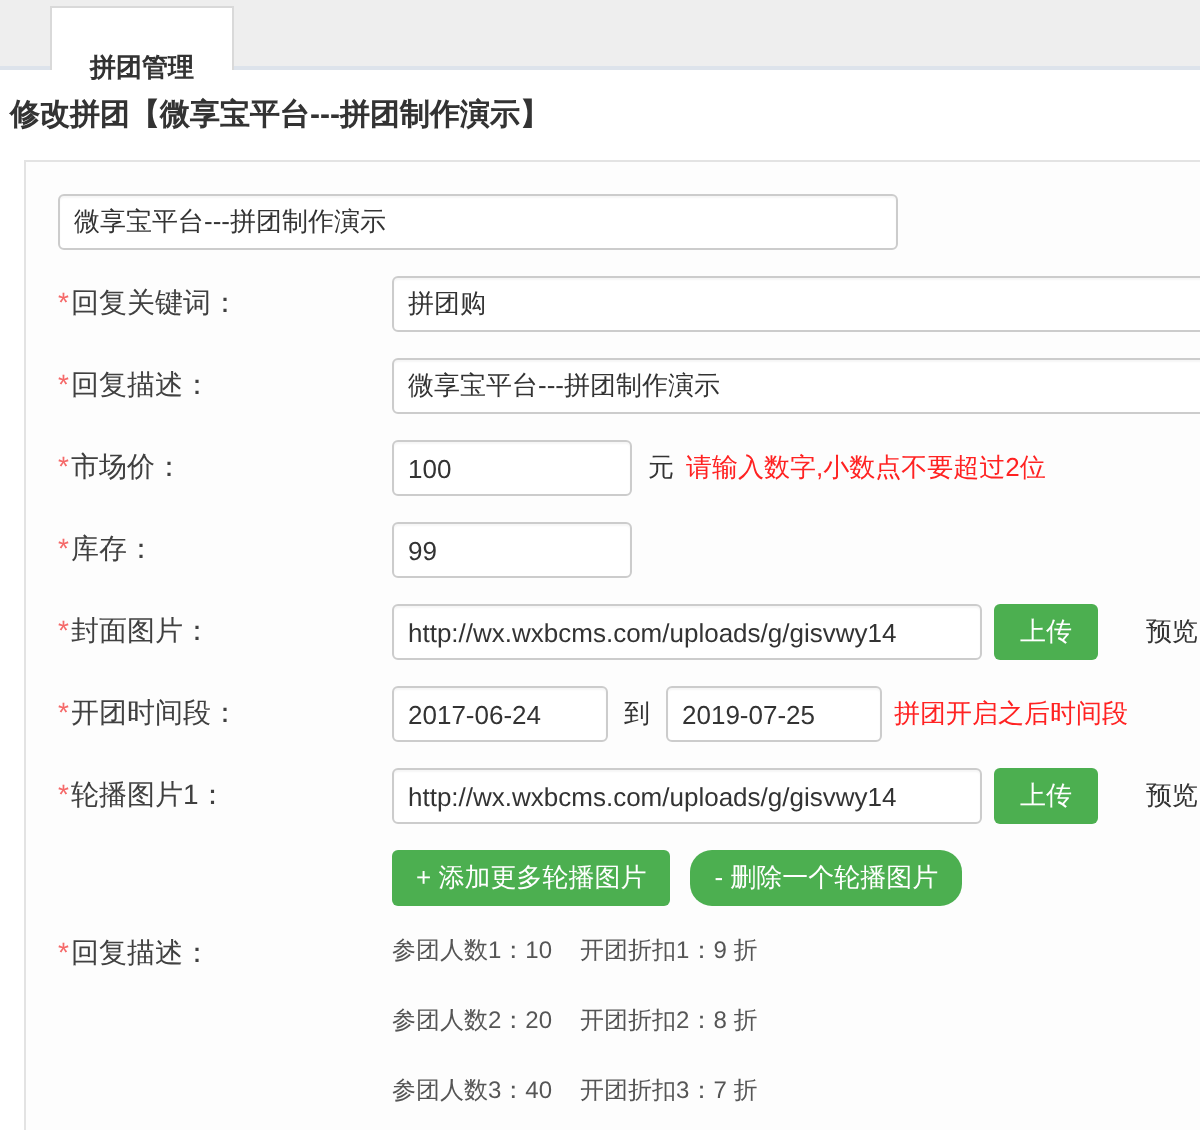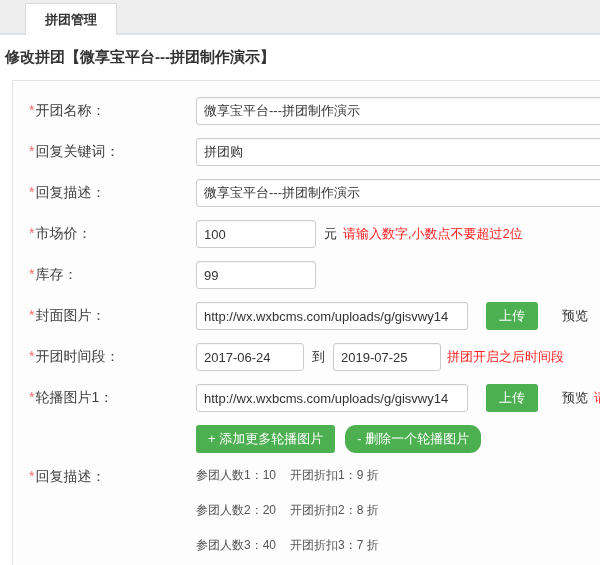--- a/index.html
+++ b/index.html
@@ -4,44 +4,44 @@
 <style>
   * { margin:0; padding:0; box-sizing:border-box; }
   html,body { width:600px; height:565px; overflow:hidden; background:#fff;
     font-family:"Liberation Sans","DejaVu Sans",sans-serif; }
 
   
   .tabbar { position:relative; height:35px; background:#eeeeee;
     box-shadow: inset 0 -2px 0 #dde3eb; }
   .tab { position:absolute; left:25px; top:3px; height:32px; line-height:31px;
     background:#fff; border:1px solid #d9d9d9; border-bottom:none;
-    padding:0 19px; font-size:13px; font-weight:bold; color:#333; cursor:pointer; }
+    padding:14px 19px; font-size:13px; font-weight:bold; color:#333; cursor:pointer; }
 
   
   .heading { margin:13px 0 13px 5px; font-size:15px; font-weight:bold; color:#333; }
 
   
   .panel { margin-left:12px; width:780px; height:640px;
     border:1px solid #e3e3e3; background:#fdfdfd; padding-top:16px; }
 
   .row { display:flex; align-items:center; margin-bottom:13px; padding-left:16px; }
   .row-label { flex:0 0 167px; width:167px; font-size:14px; color:#404040; }
   .req { color:#f56a6a; margin-right:1px; }
 
   input.txt { height:28px; border:1px solid #ccc; border-radius:3px;
     padding:0 7px; font-size:13px; color:#333; background:#fff;
     font-family:inherit; box-shadow: inset 0 1px 1px rgba(0,0,0,0.04); }
   .w-wide  { width:420px; }
-  .w-url   { width:272px; }
+  .w-url   { width:295px; }
   .w-small { width:120px; }
   .w-date  { width:108px; }
 
   .btn-green { height:28px; border:none; border-radius:3px; background:#4caf50;
     color:#fff; font-size:13px; padding:0 12px; cursor:pointer; font-family:inherit; }
-  .btn-upload { margin-left:18px; padding:0 13px; }
+  .btn-upload { margin-left:6px; padding:0 13px; }
 
   .unit    { margin-left:8px; font-size:13px; color:#333; white-space:nowrap; }
   .hint    { margin-left:6px; font-size:13px; color:#ff2222; white-space:nowrap; }
   .preview { margin-left:24px; font-size:13px; color:#333; cursor:pointer; white-space:nowrap; }
   .joiner  { margin:0 8px; font-size:13px; color:#333; }
 
   .btns-row { padding-left:183px; }
   .btns-row .btn-green + .btn-green { margin-left:10px;border-radius:11px; }
 
   .rules-row { align-items:flex-start; }
@@ -56,21 +56,20 @@
 
 <div class="tabbar">
   <div class="tab">拼团管理</div>
 </div>
 
 <div class="heading">修改拼团【微享宝平台---拼团制作演示】</div>
 
 <div class="panel">
 
   <div class="row">
-    <div class="row-label"><span class="req">*</span><span>开团名称：</span></div>
     <input class="txt w-wide" type="text" value="微享宝平台---拼团制作演示" style="">
   </div>
 
   <div class="row">
     <div class="row-label"><span class="req">*</span><span>回复关键词：</span></div>
     <input class="txt w-wide" type="text" value="拼团购" style="">
   </div>
 
   <div class="row">
     <div class="row-label"><span class="req">*</span><span>回复描述：</span></div>

